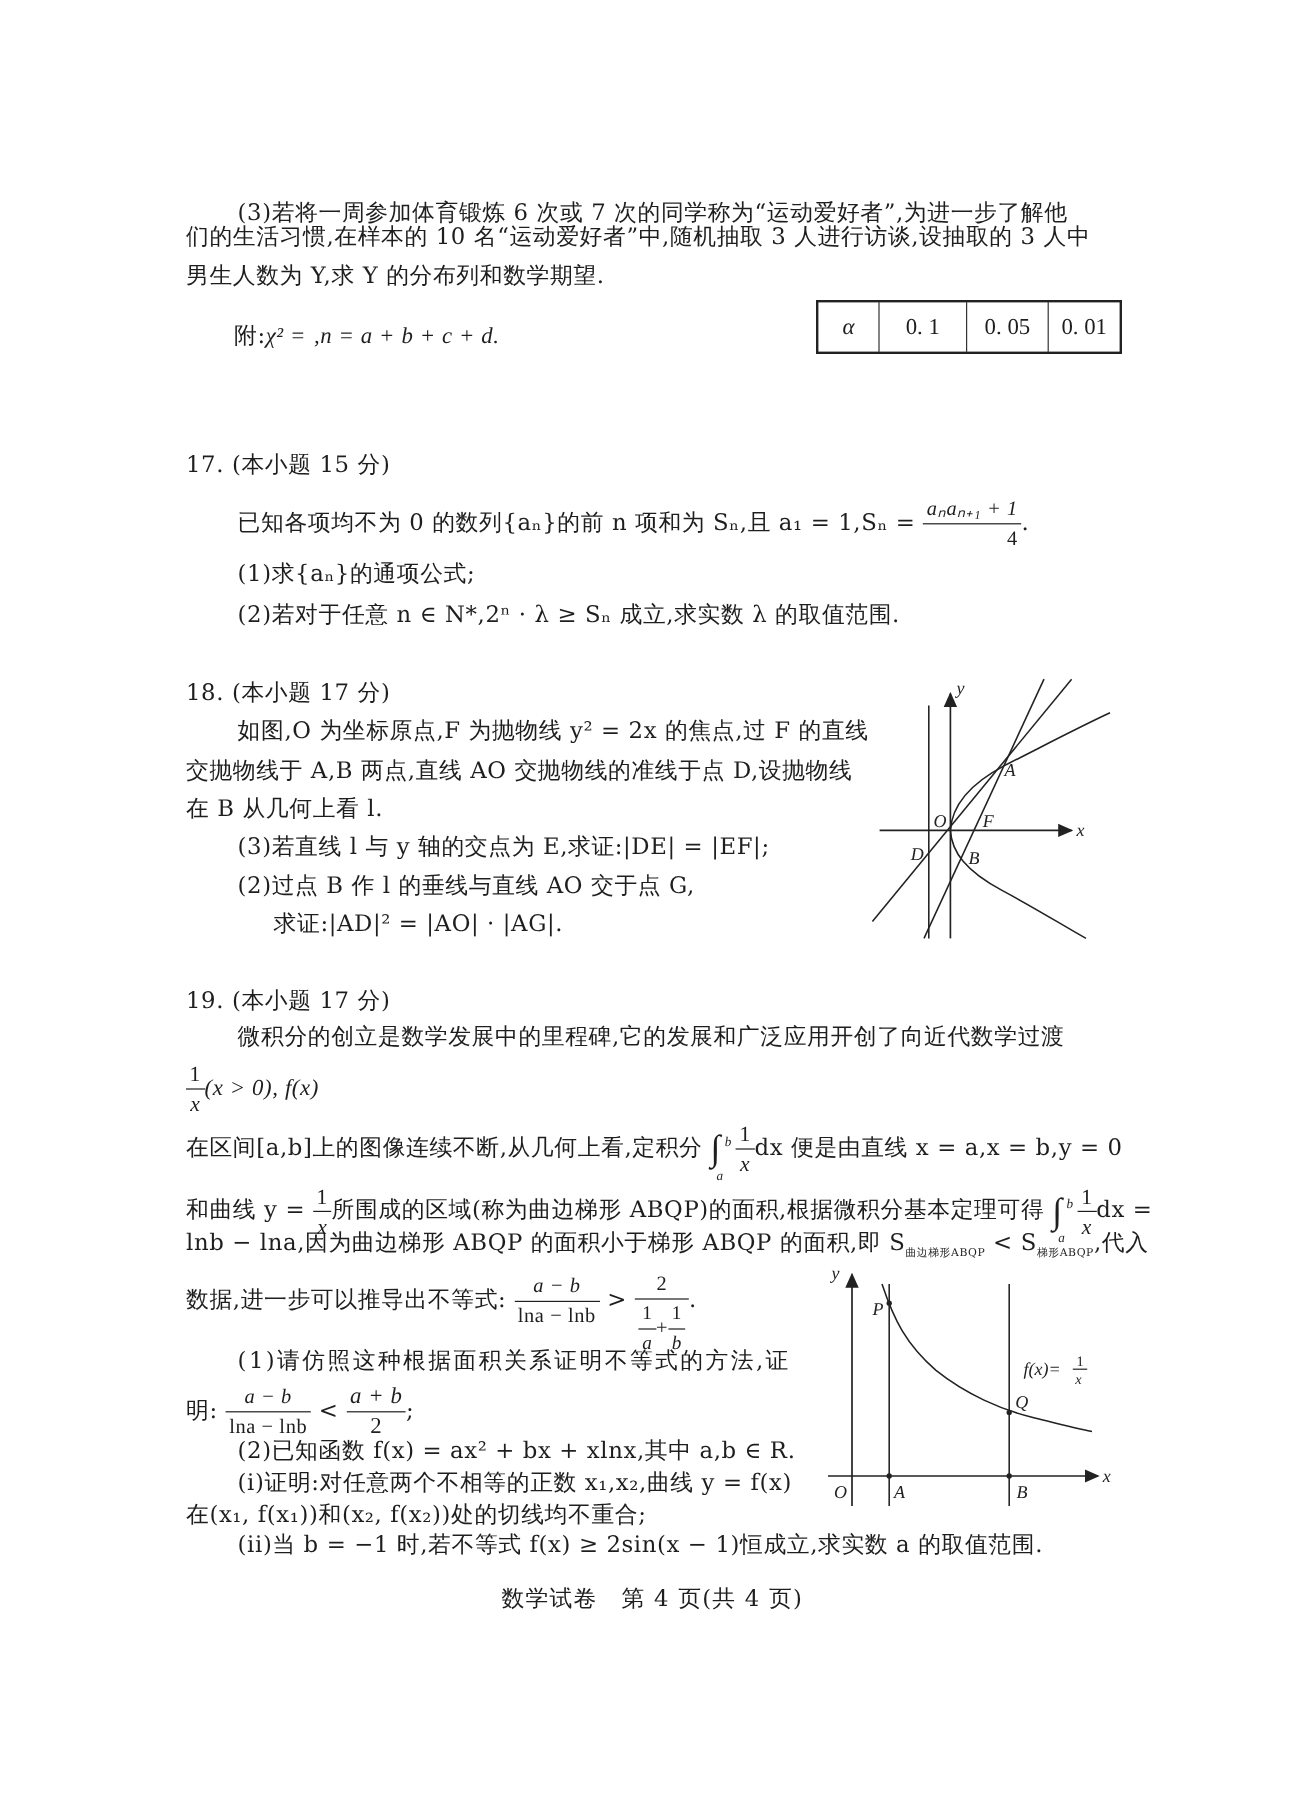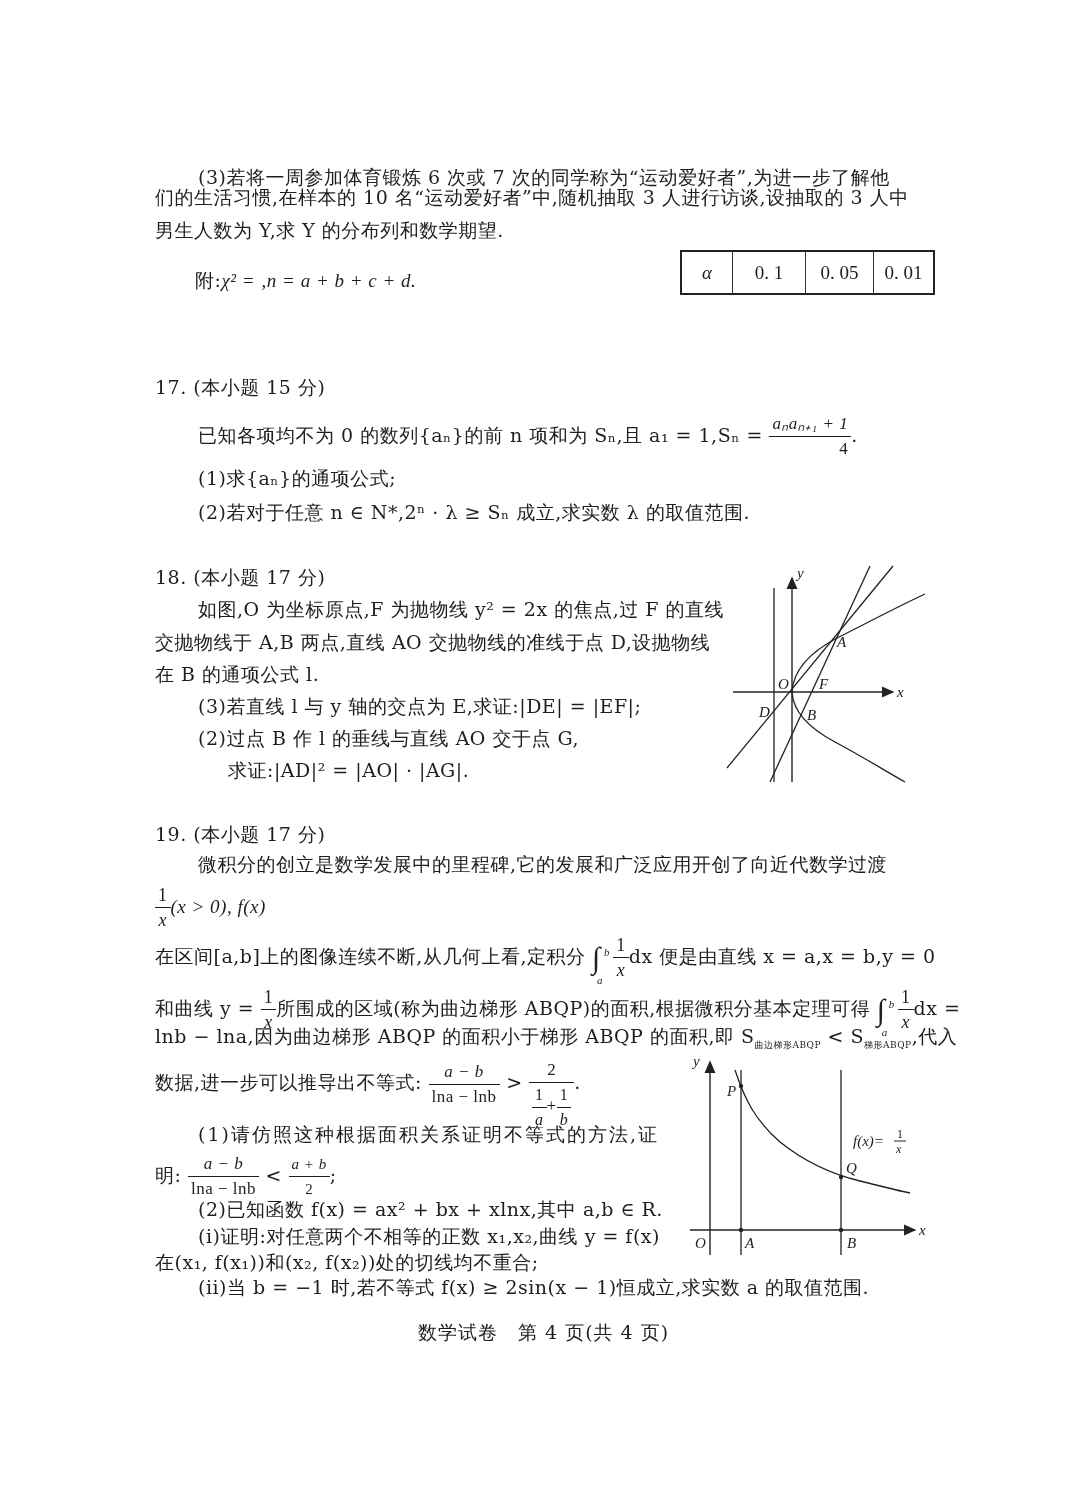--- a/index.html
+++ b/index.html
@@ -50,21 +50,21 @@
     <span class="num i">aₙaₙ₊₁ + 1</span>
     <span>4</span>
   </span><span>.</span>
 </div>
 <div class="abs line" style="left:198px;top:466px;">(1)求{aₙ}的通项公式;</div>
 <div class="abs line" style="left:198px;top:500px;">(2)若对于任意 n ∈ N*,2ⁿ · λ ≥ Sₙ 成立,求实数 λ 的取值范围.</div>
 
 <div class="abs line" style="left:155px;top:565px;">18. (本小题 17 分)</div>
 <div class="abs line" style="left:198px;top:597px;">如图,O 为坐标原点,F 为抛物线 y² = 2x 的焦点,过 F 的直线</div>
 <div class="abs line" style="left:155px;top:630px;">交抛物线于 A,B 两点,直线 AO 交抛物线的准线于点 D,设抛物线</div>
-<div class="abs line" style="left:155px;top:662px;">在 B 的通项公式 l.</div>
+<div class="abs line" style="left:155px;top:662px;">在 B 从几何上看 l.</div>
 <div class="abs line" style="left:198px;top:694px;">(3)若直线 l 与 y 轴的交点为 E,求证:|DE| = |EF|;</div>
 <div class="abs line" style="left:198px;top:726px;">(2)过点 B 作 l 的垂线与直线 AO 交于点 G,</div>
 <div class="abs line" style="left:228px;top:758px;">求证:|AD|² = |AO| · |AG|.</div>
 
 <svg class="abs" style="left:725px;top:560px;" width="210" height="230">
   <defs>
     <marker id="arr" markerWidth="10" markerHeight="10" refX="8" refY="5" orient="auto">
       <path d="M0,1 L9,5 L0,9 Z" fill="#222"></path>
     </marker>
   </defs>
@@ -113,21 +113,21 @@
       <span class="frac" style="font-size:16px;"><span class="num">1</span><span class="i">a</span></span>+<span class="frac" style="font-size:16px;"><span class="num">1</span><span class="i">b</span></span>
     </span>
   </span>.
 </div>
 
 <div class="abs line" style="left:198px;top:1122px;letter-spacing:2px;">(1)请仿照这种根据面积关系证明不等式的方法,证</div>
 <div class="abs line" style="left:155px;top:1152px;">
   <span>明:</span>
   <span class="frac" style="font-size:17px;"><span class="num i">a − b</span><span>lna − lnb</span></span>
   <span>&lt;</span>
-  <span class="frac" style="font-size:15px;"><span class="num i">a + b</span><span>2</span></span><span>;</span>
+  <span class="frac" style="font-size:19px;"><span class="num i">a + b</span><span>2</span></span><span>;</span>
 </div>
 <div class="abs line" style="left:198px;top:1197px;">(2)已知函数 f(x) = ax² + bx + xlnx,其中 a,b ∈ R.</div>
 <div class="abs line" style="left:198px;top:1224px;">(i)证明:对任意两个不相等的正数 x₁,x₂,曲线 y = f(x)</div>
 <div class="abs line" style="left:155px;top:1250px;">在(x₁, f(x₁))和(x₂, f(x₂))处的切线均不重合;</div>
 <div class="abs line" style="left:198px;top:1275px;">(ii)当 b = −1 时,若不等式 f(x) ≥ 2sin(x − 1)恒成立,求实数 a 的取值范围.</div>
 
 <svg class="abs" style="left:685px;top:1050px;" width="250" height="210">
   <defs>
     <marker id="arr2" markerWidth="10" markerHeight="10" refX="8" refY="5" orient="auto">
       <path d="M0,1 L9,5 L0,9 Z" fill="#222"></path>

